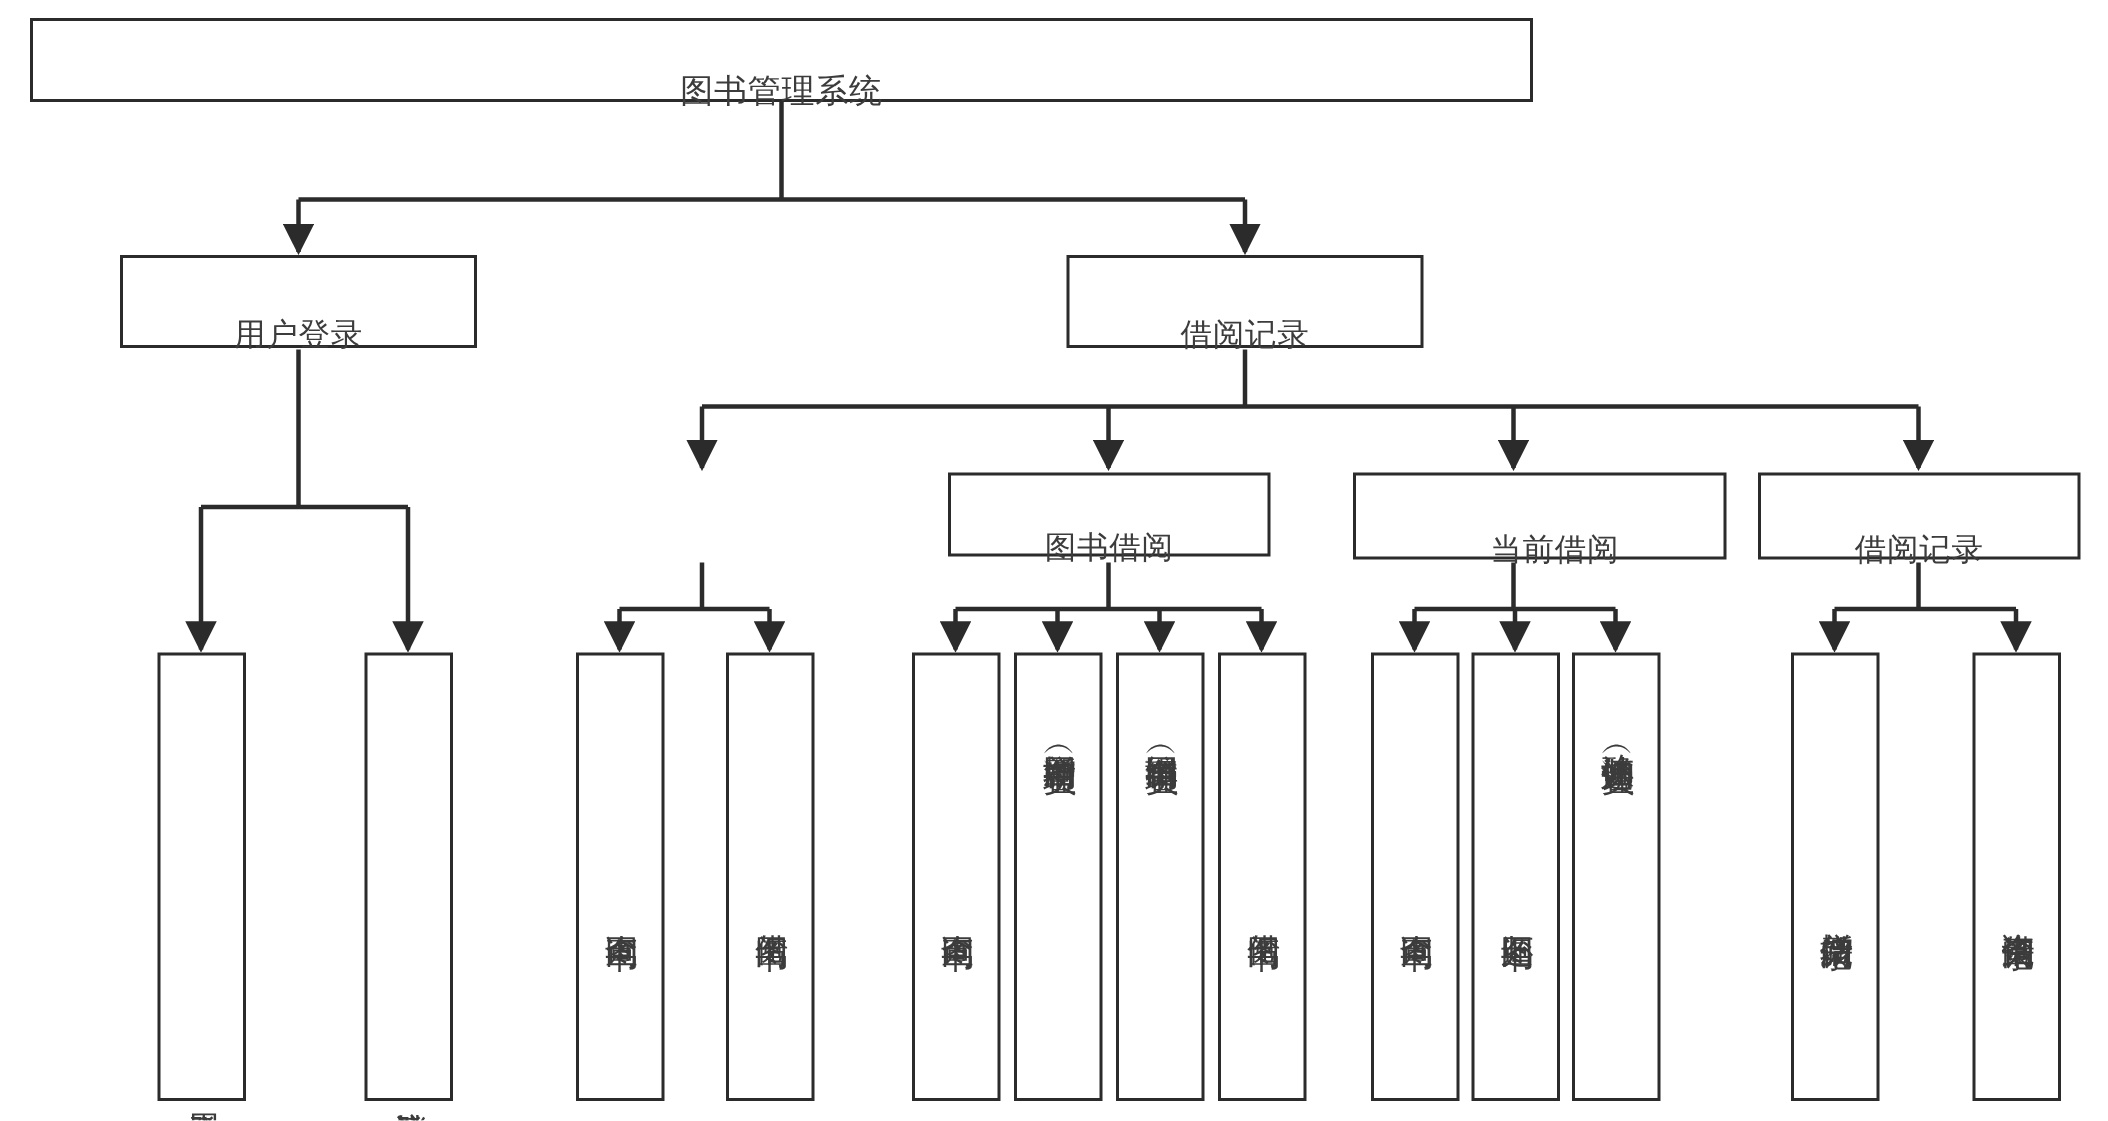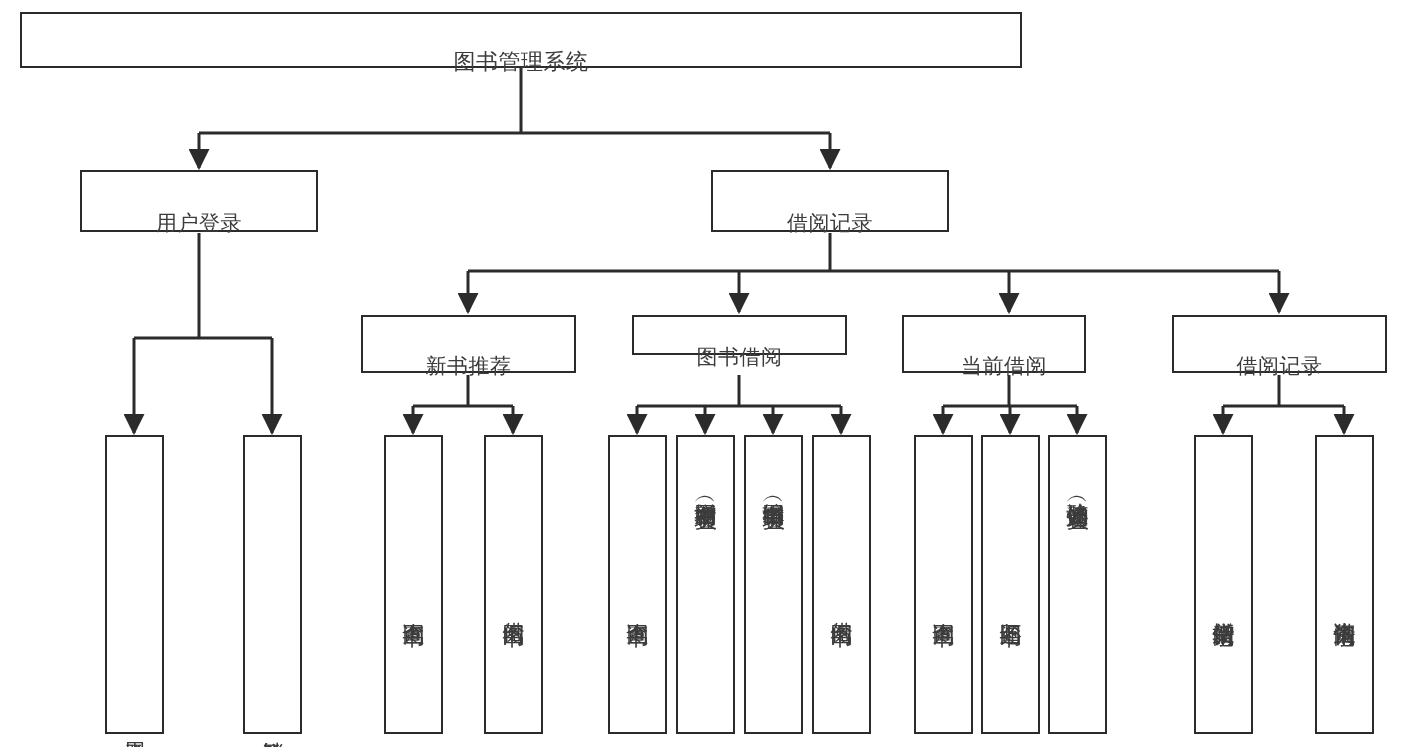--- a/index.html
+++ b/index.html
@@ -140,27 +140,24 @@
     <span class="label">图书管理系统</span>
   </div>
 
   <div class="node h" style="left:80px; top:170px; width:238px; height:62px;">
     <span class="label">用户登录</span>
   </div>
   <div class="node h" style="left:711px; top:170px; width:238px; height:62px;">
     <span class="label">借阅记录</span>
   </div>
 
-  <div class="node h" style="left:361px; top:315px; width:215px; height:58px;">
-    <span class="label">新书推荐</span>
-  </div>
-  <div class="node h" style="left:632px; top:315px; width:215px; height:40px;">
+  <div class="node h" style="left:632px; top:315px; width:215px; height:56px;">
     <span class="label">图书借阅</span>
   </div>
-  <div class="node h" style="left:902px; top:315px; width:184px; height:58px;padding-left:20px;">
+  <div class="node h" style="left:902px; top:315px; width:249px; height:58px;padding-left:20px;">
     <span class="label">当前借阅</span>
   </div>
   <div class="node h" style="left:1172px; top:315px; width:215px; height:58px;">
     <span class="label">借阅记录</span>
   </div>
 
   <div class="node v bottom" style="left:105px; top:435px; width:59px; height:299px;">
     <span class="label">用户登录</span>
   </div>
   <div class="node v bottom" style="left:243px; top:435px; width:59px; height:299px;">

